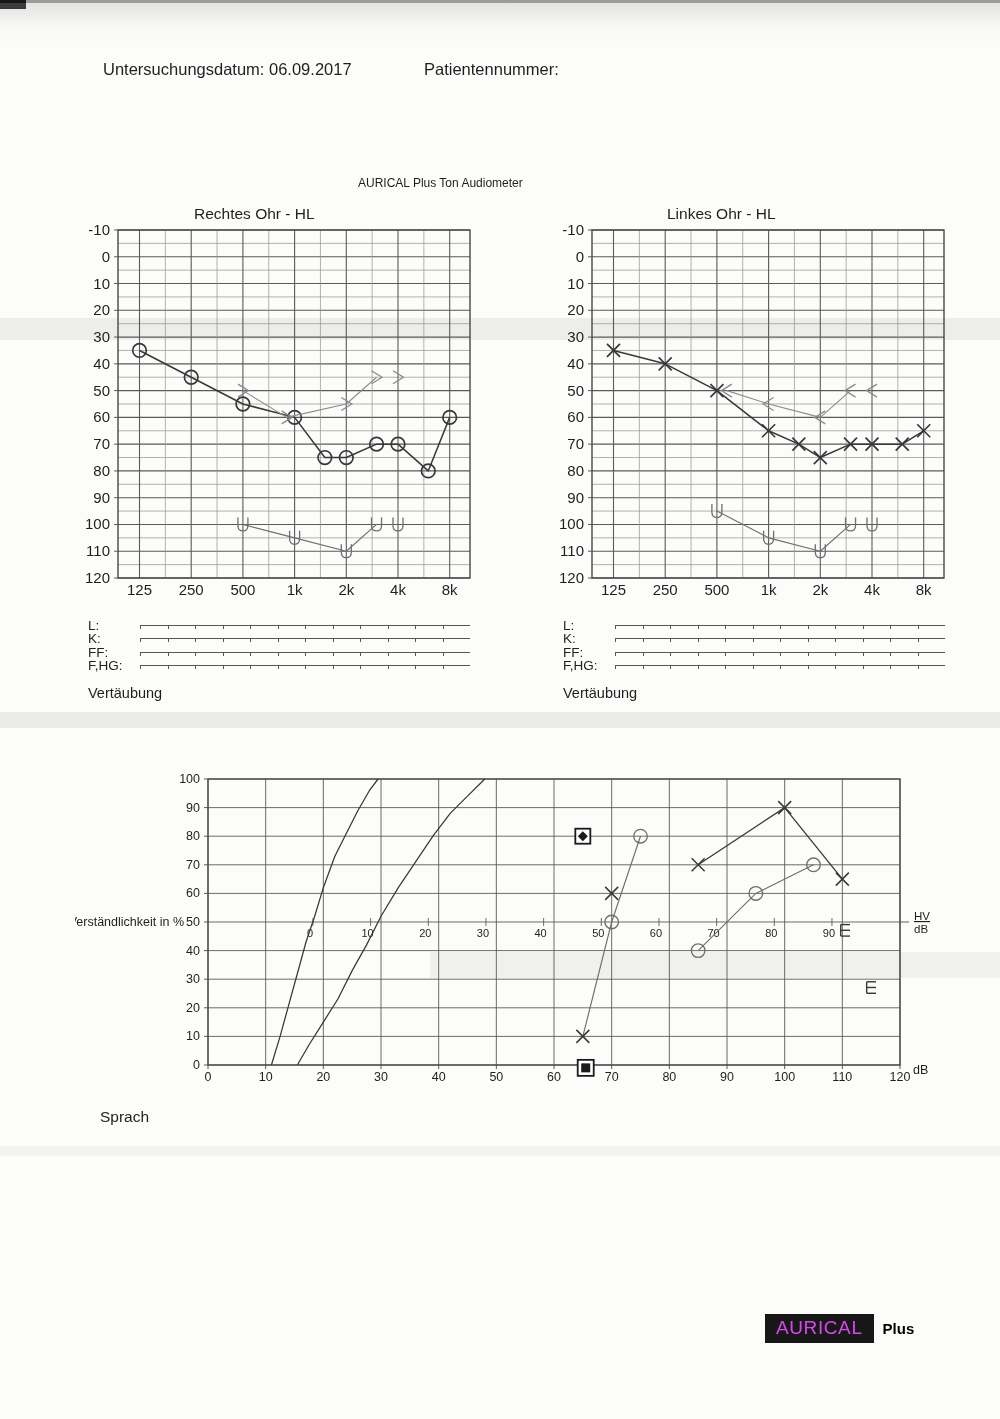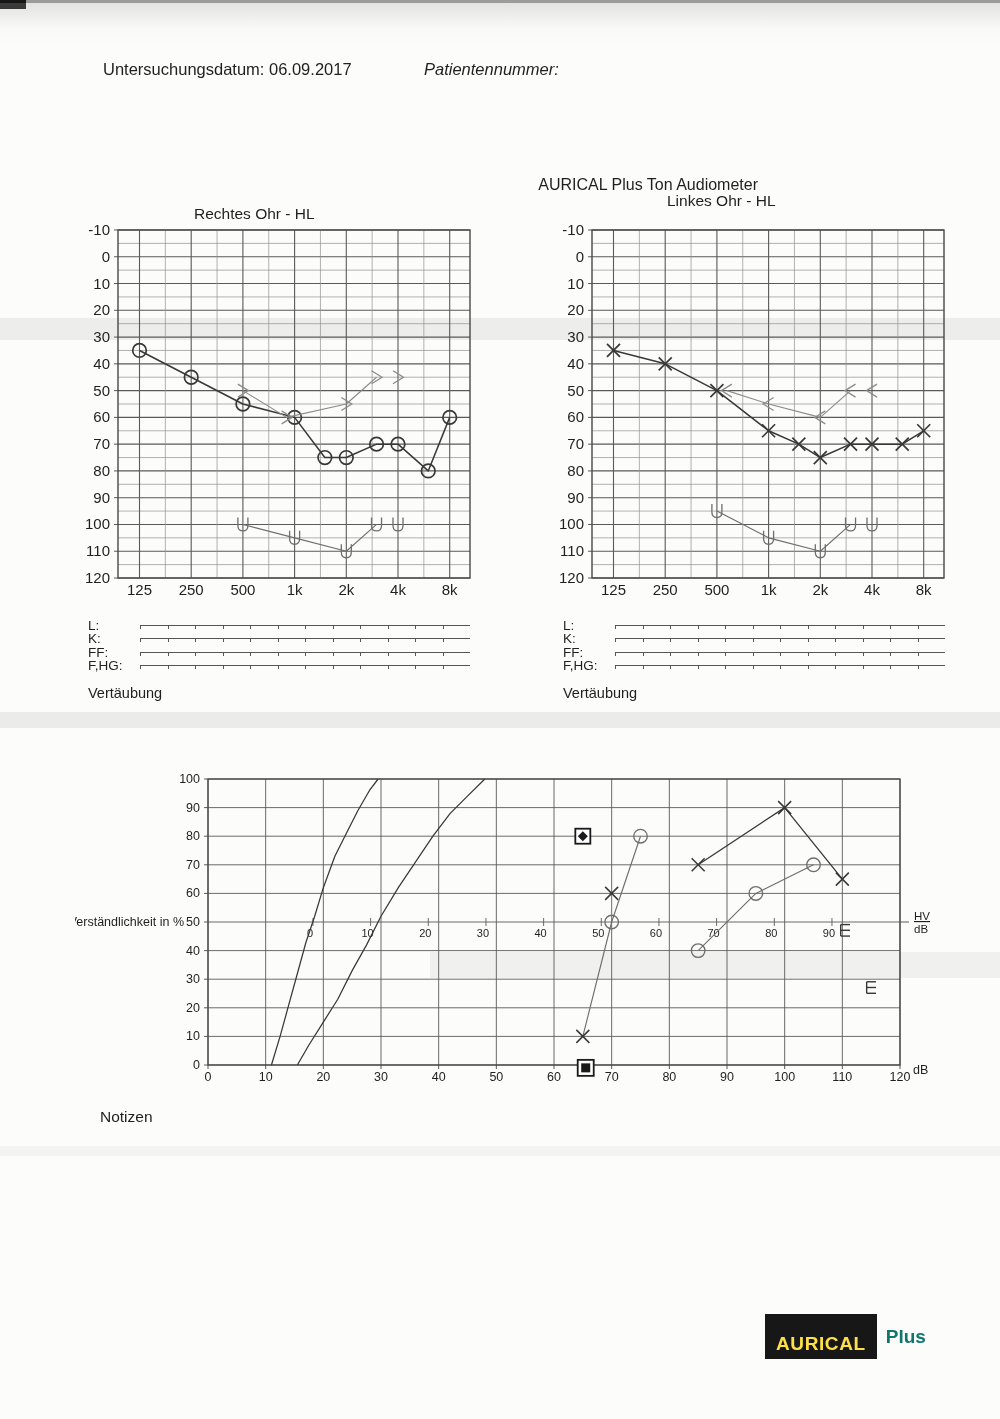--- a/index.html
+++ b/index.html
@@ -1,56 +1,56 @@
 <!DOCTYPE html>
 <html><head>
 <meta charset="utf-8">
 <style>
   html,body{margin:0;padding:0;background:#e8e8e8;}
   .page{position:relative;width:1000px;height:1419px;background:#fcfcfa;
         font-family:"Liberation Sans",sans-serif;color:#1f1f1f;overflow:hidden;margin:0 auto;}
   .abs{position:absolute;}
   .artifact{position:absolute;pointer-events:none;}
   .hdr{font-size:16.5px;}
-  .section-title{font-size:16px;text-align:right;}
+  .section-title{font-size:12px;text-align:left;}
   .chart-title{font-size:15.5px;text-align:left;}
   svg text{font-family:"Liberation Sans",sans-serif;fill:#1f1f1f;}
   .mask-block{width:382px;}
   .mask-row{display:flex;align-items:flex-start;height:13.4px;}
   .mask-label{width:52px;font-size:13.5px;line-height:13px;white-space:nowrap;}
   .mask-line{flex:1;height:6px;margin-top:6px;border-top:1.1px solid #565656;
              background-image:repeating-linear-gradient(90deg,#565656 0 1px,transparent 1px 27.5px);
              background-size:100% 3px;background-repeat:no-repeat;}
   .mask-note{font-size:14.5px;margin-top:12px;}
   .notes{font-size:15.5px;}
   .logo{display:flex;align-items:center;gap:9px;}
-  .logo-box{background:#171717;color:#fde047;font-weight:bold;font-size:19px;
-            letter-spacing:.6px;padding:19px 11px 4px 11px;}
-  .logo-suffix{color:#0f766e;font-weight:bold;font-size:19px;}
+  .logo-box{background:#171717;color:#d946ef;font-weight:normal;font-size:19px;
+            letter-spacing:.6px;padding:3px 11px 4px 11px;}
+  .logo-suffix{color:#000000;font-weight:bold;font-size:15px;}
 </style>
 </head>
 <body>
 
 <div class="page">
 
   <div class="artifact" style="left:0;top:0;width:100%;height:3px;background:#4a4a4a;opacity:.55;"></div>
   <div class="artifact" style="left:0;top:0;width:26px;height:9px;background:#161616;"></div>
   <div class="artifact" style="left:0;top:3px;width:100%;height:42px;background:linear-gradient(180deg,rgba(160,160,160,.28),rgba(225,225,225,.12) 60%,rgba(255,255,255,0));"></div>
   <div class="artifact" style="left:0;top:318px;width:100%;height:22px;background:rgba(150,150,150,.14);"></div>
   <div class="artifact" style="left:0;top:712px;width:100%;height:16px;background:rgba(150,150,150,.16);"></div>
   <div class="artifact" style="left:430px;top:952px;width:570px;height:26px;background:rgba(160,160,160,.12);"></div>
   <div class="artifact" style="left:0;top:1146px;width:100%;height:10px;background:rgba(170,170,170,.10);"></div>
 
   <div class="abs hdr" style="left:103px;top:60px;">Untersuchungsdatum: 06.09.2017</div>
-  <div class="abs hdr" style="left:424px;top:60px;font-style:italic;">Patientennummer:</div>
+  <div class="abs hdr" style="left:424px;top:60px;">Patientennummer:</div>
 
   <div class="abs section-title" style="left:358px;top:176px;width:400px;">AURICAL Plus Ton Audiometer</div>
 
   <div class="abs chart-title" style="left:194px;top:205px;width:200px;">Rechtes Ohr - HL</div>
-  <div class="abs chart-title" style="left:667px;top:192px;width:200px;">Linkes Ohr - HL</div>
+  <div class="abs chart-title" style="left:667px;top:205px;width:200px;">Linkes Ohr - HL</div>
 
   <svg class="abs" id="tone-right" style="left:75px;top:200px;" width="405" height="400">
       <g>
         <line x1="43" x2="395" y1="30" y2="30" stroke="#5a5a5a" stroke-width="1.1"></line>
         <line x1="39" x2="43" y1="30" y2="30" stroke="#5a5a5a" stroke-width="1"></line>
         <text x="35" y="35" text-anchor="end" font-size="15">-10</text>
         <line x1="43" x2="395" y1="43.38461538461539" y2="43.38461538461539" stroke="#909090" stroke-width="0.7"></line>
         <line x1="43" x2="395" y1="56.769230769230774" y2="56.769230769230774" stroke="#5a5a5a" stroke-width="1.1"></line>
         <line x1="39" x2="43" y1="56.769230769230774" y2="56.769230769230774" stroke="#5a5a5a" stroke-width="1"></line>
         <text x="35" y="61.769230769230774" text-anchor="end" font-size="15">0</text>
@@ -570,20 +570,20 @@
         </g>
         <g>
           <line x1="791.6666666666666" y1="221.78" x2="791.6666666666666" y2="233.28" stroke="#383838" stroke-width="1.4" fill="none"></line>
           <line x1="791.6666666666666" y1="221.78" x2="800.9666666666666" y2="221.78" stroke="#383838" stroke-width="1.4" fill="none"></line>
           <line x1="791.6666666666666" y1="227.48" x2="800.9666666666666" y2="227.48" stroke="#383838" stroke-width="1.4" fill="none"></line>
           <line x1="791.6666666666666" y1="233.28" x2="800.9666666666666" y2="233.28" stroke="#383838" stroke-width="1.4" fill="none"></line>
         </g>
       </g>
     </svg>
 
-  <div class="abs notes" style="left:100px;top:1108px;">Notizen</div>
+  <div class="abs notes" style="left:100px;top:1108px;">Sprach</div>
 
   <div class="abs logo" style="left:765px;top:1314px;">
     <span class="logo-box">AURICAL</span>
     <span class="logo-suffix">Plus</span>
   </div>
 
 </div>
 
 </body></html>

